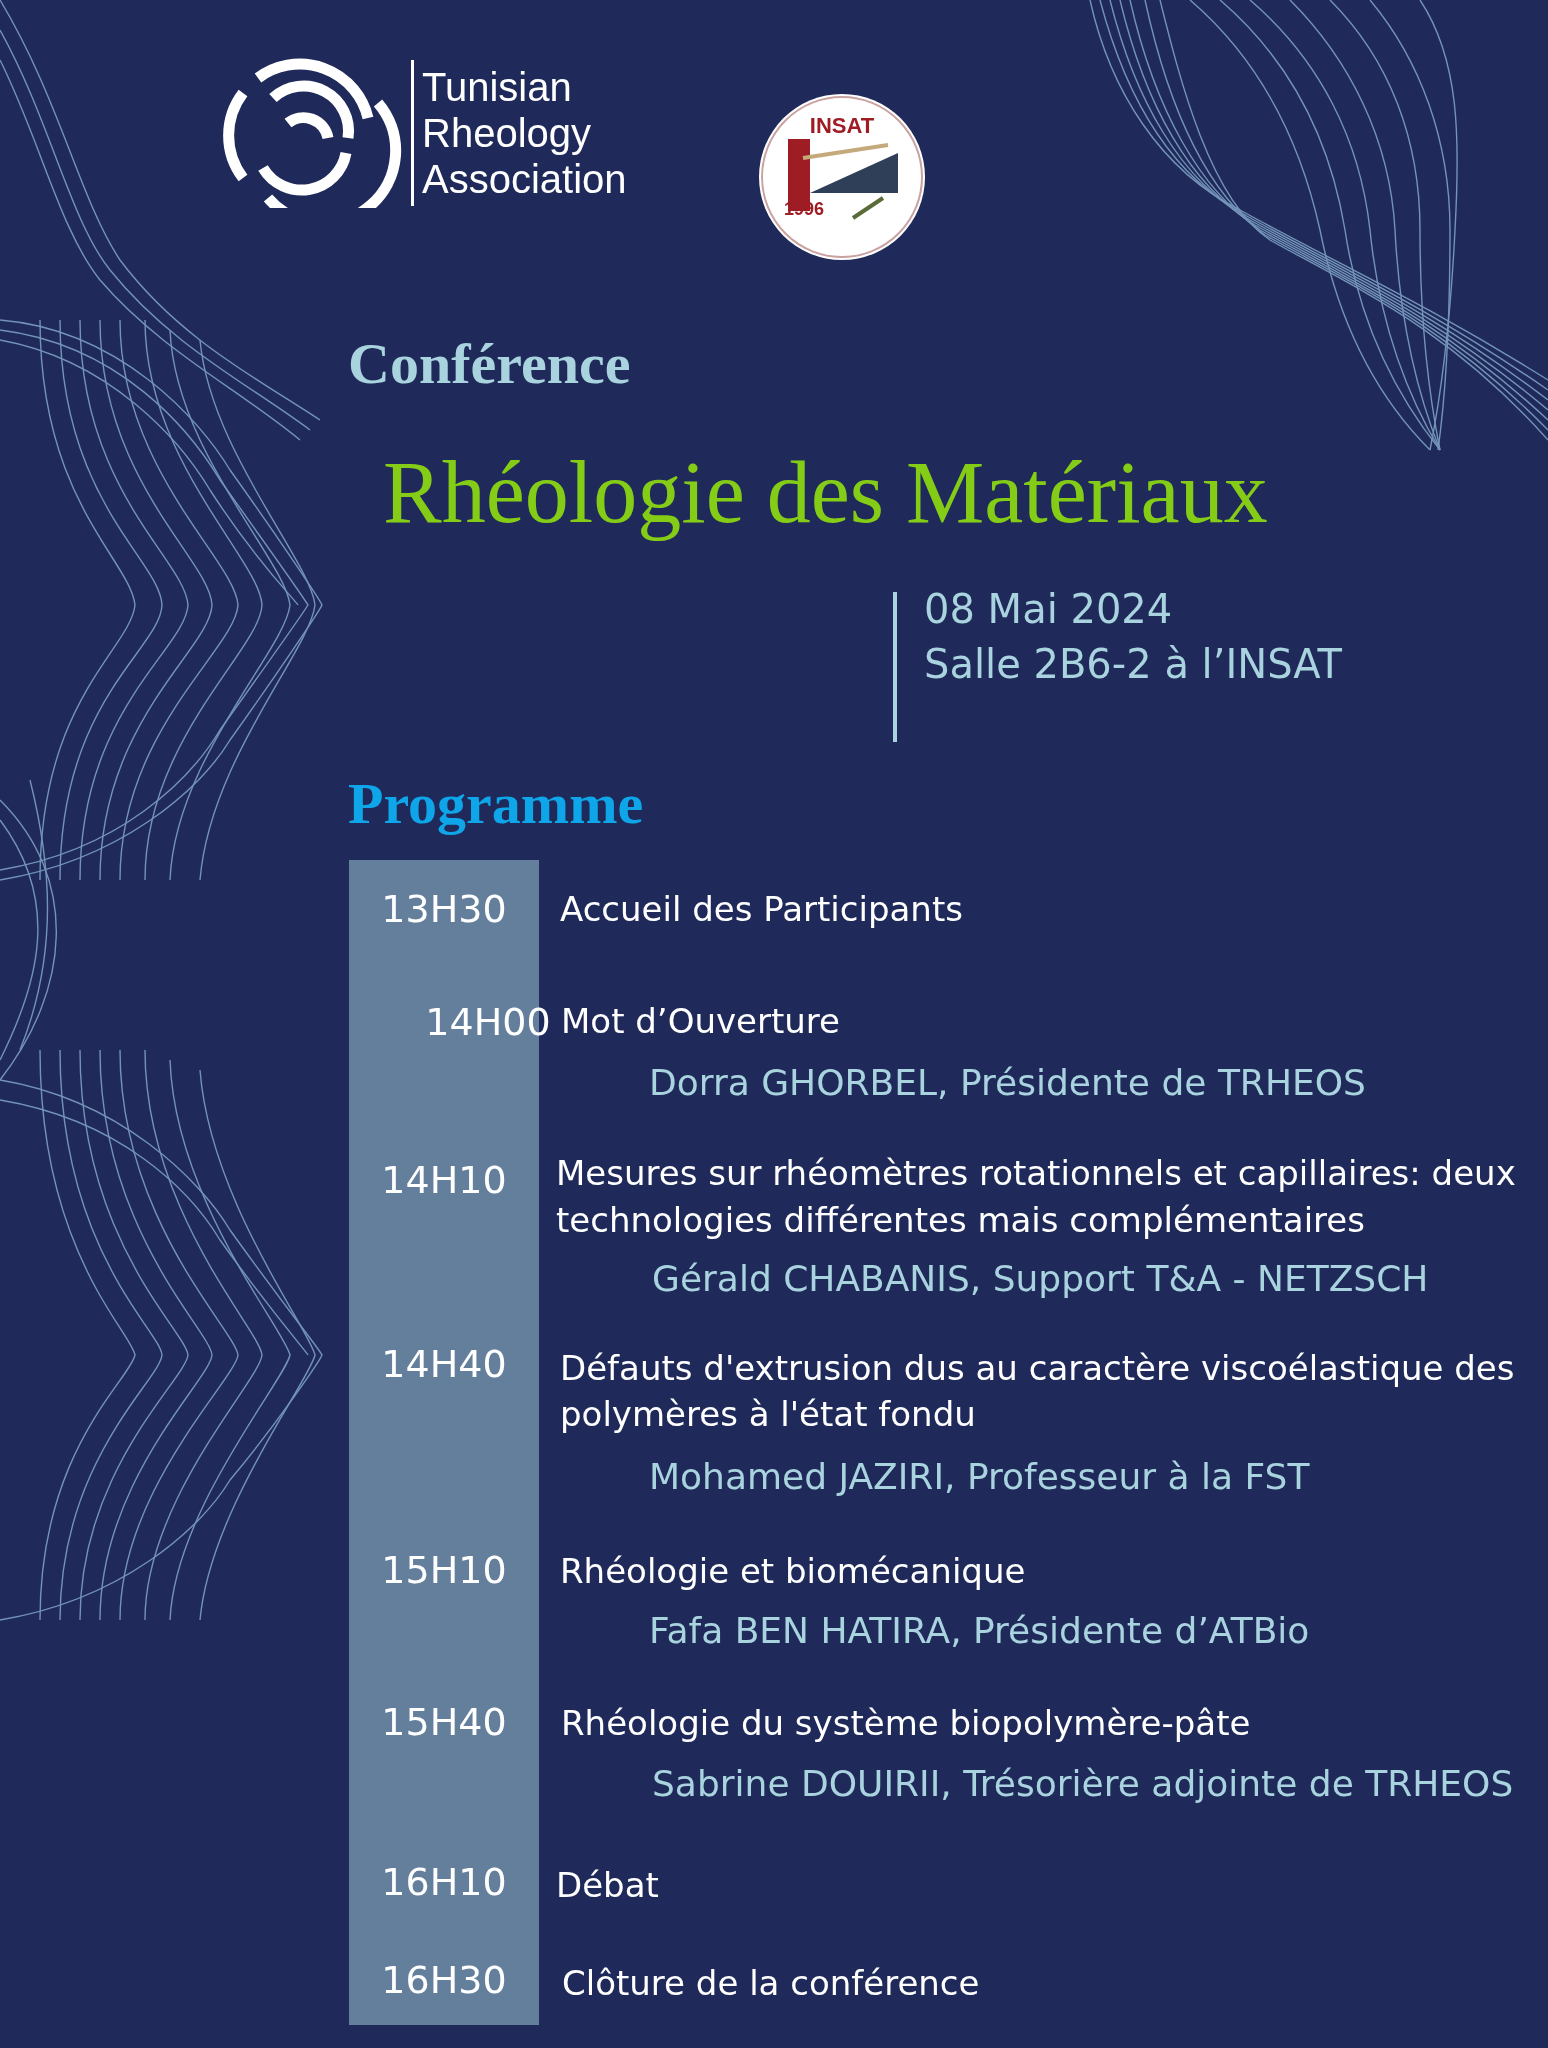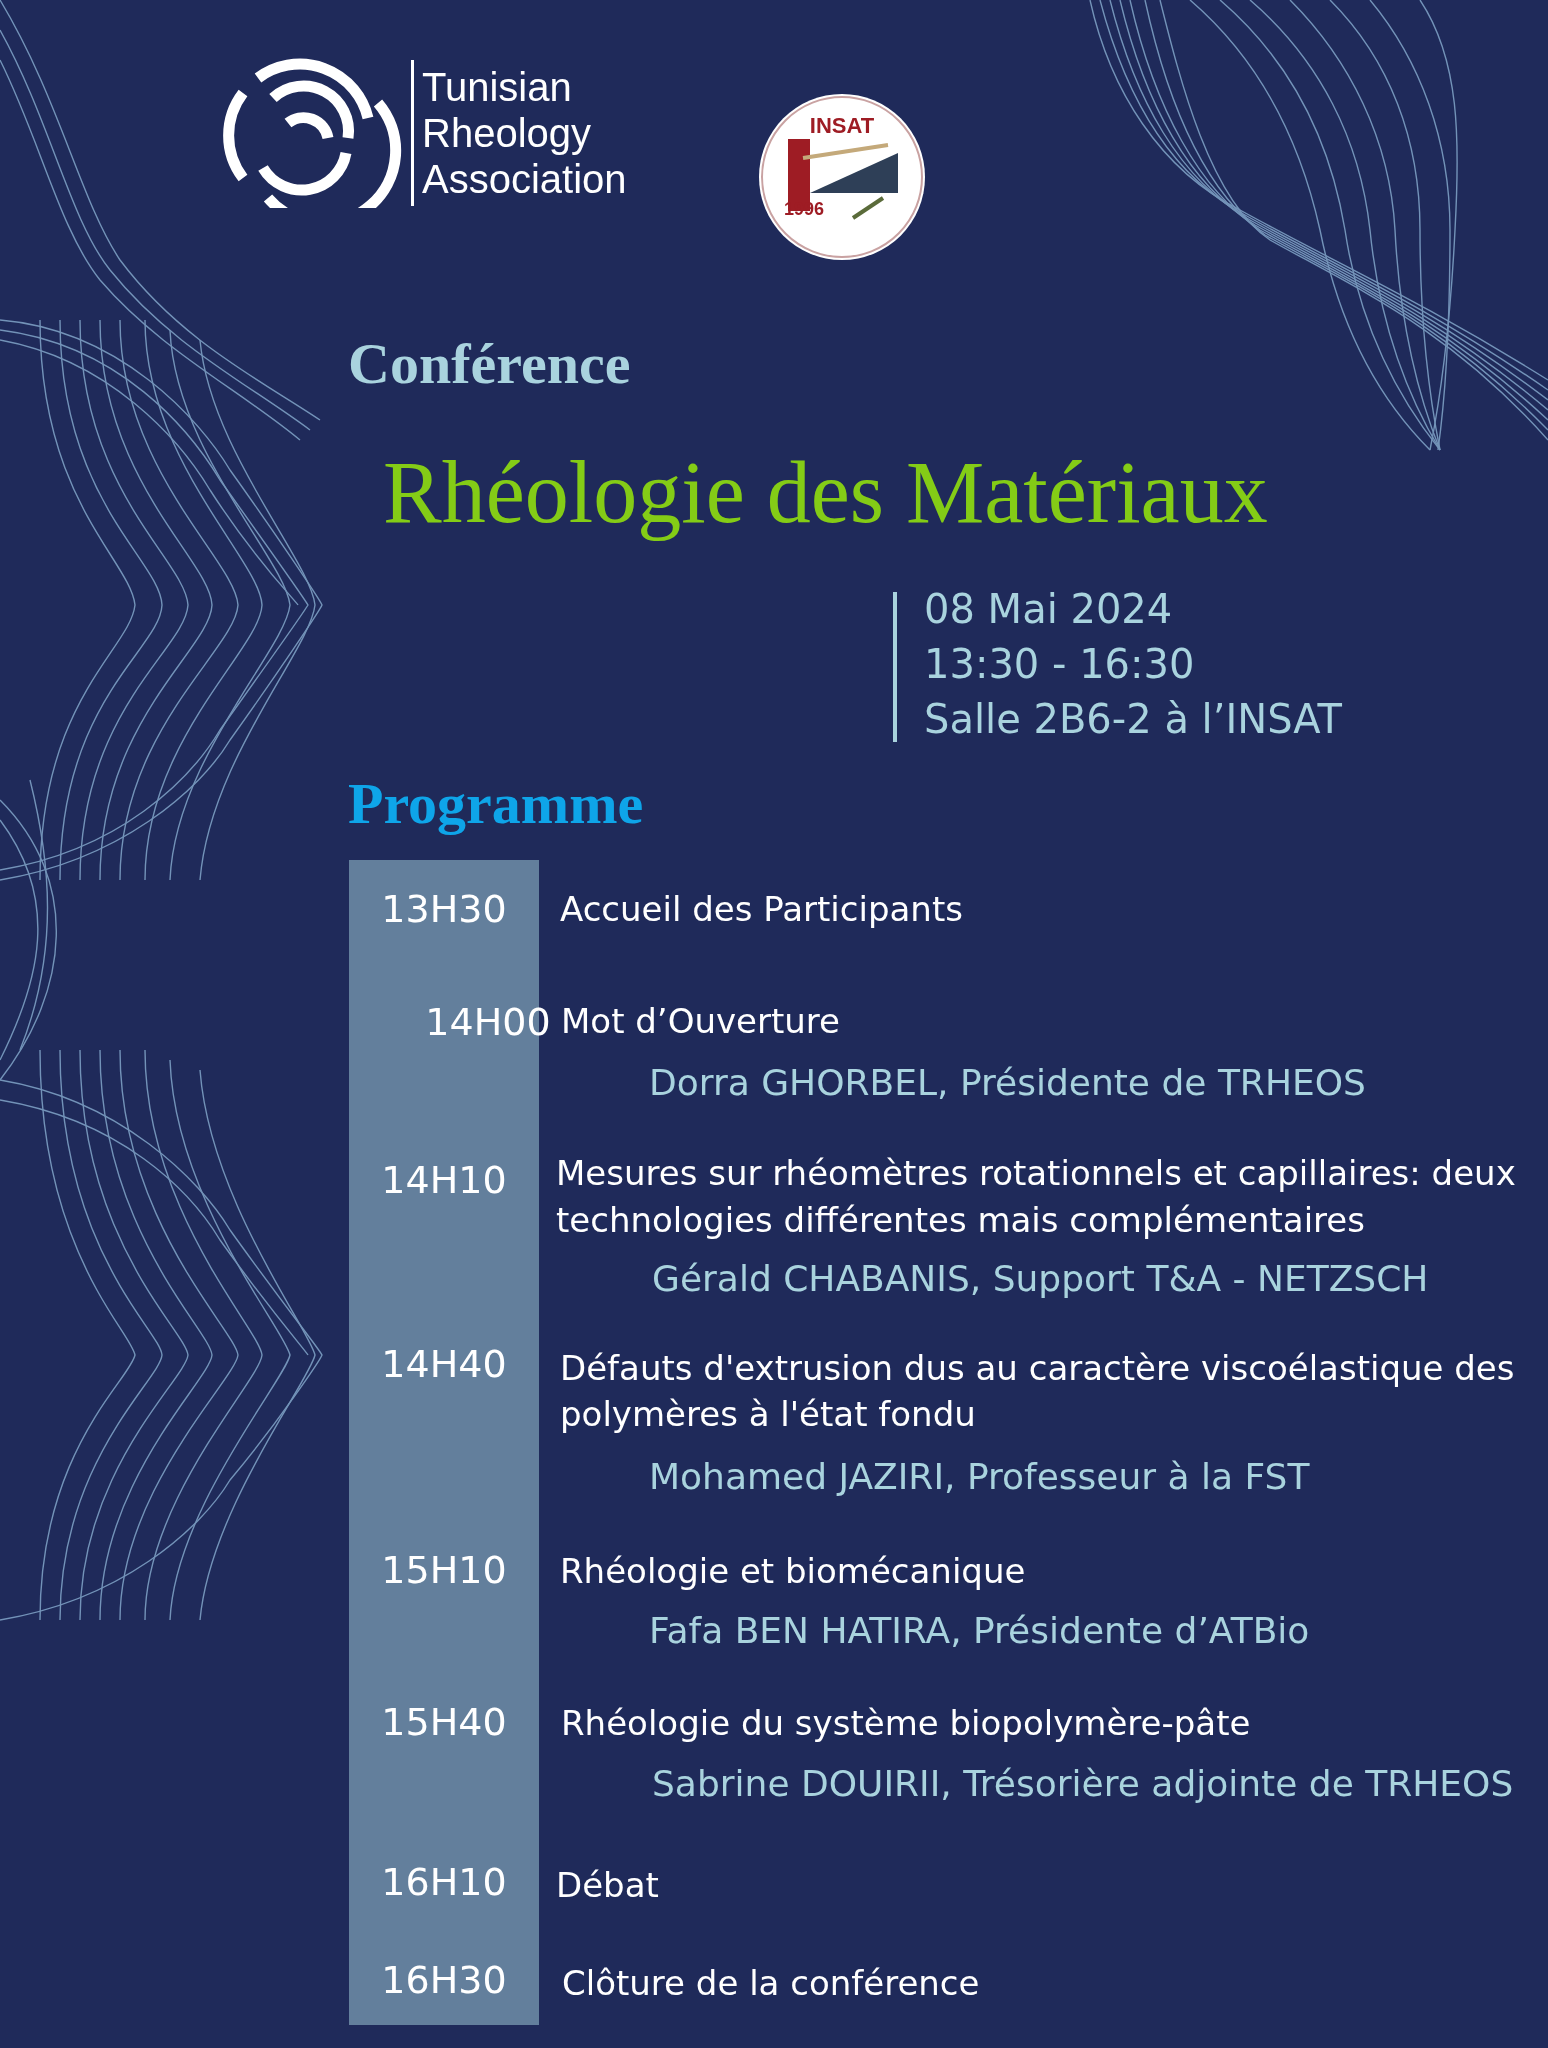--- a/index.html
+++ b/index.html
@@ -101,21 +101,20 @@
   <text x="46" y="122" text-anchor="middle" fill="#9e1c24" font-family="Liberation Sans, sans-serif" font-size="18" font-weight="bold">1996</text>
   <path d="M95 125 L125 105" stroke="#5a6b3a" stroke-width="4"></path>
 </svg>
 
 <div class="conf-label">Conférence</div>
 <div class="title">Rhéologie des Matériaux</div>
 
 <div class="info-bar"></div>
 <div class="info">
   <div>08 Mai 2024</div>
-  <div>13:30 - 16:30</div>
   <div>Salle 2B6-2 à l’INSAT</div>
 </div>
 
 <div class="prog-label">Programme</div>
 
 <div class="time-col"></div>
 
 <div class="time" style="top:887px;">13H30</div>
 <div class="topic" style="left:560px; top:886px;">Accueil des Participants</div>
 

